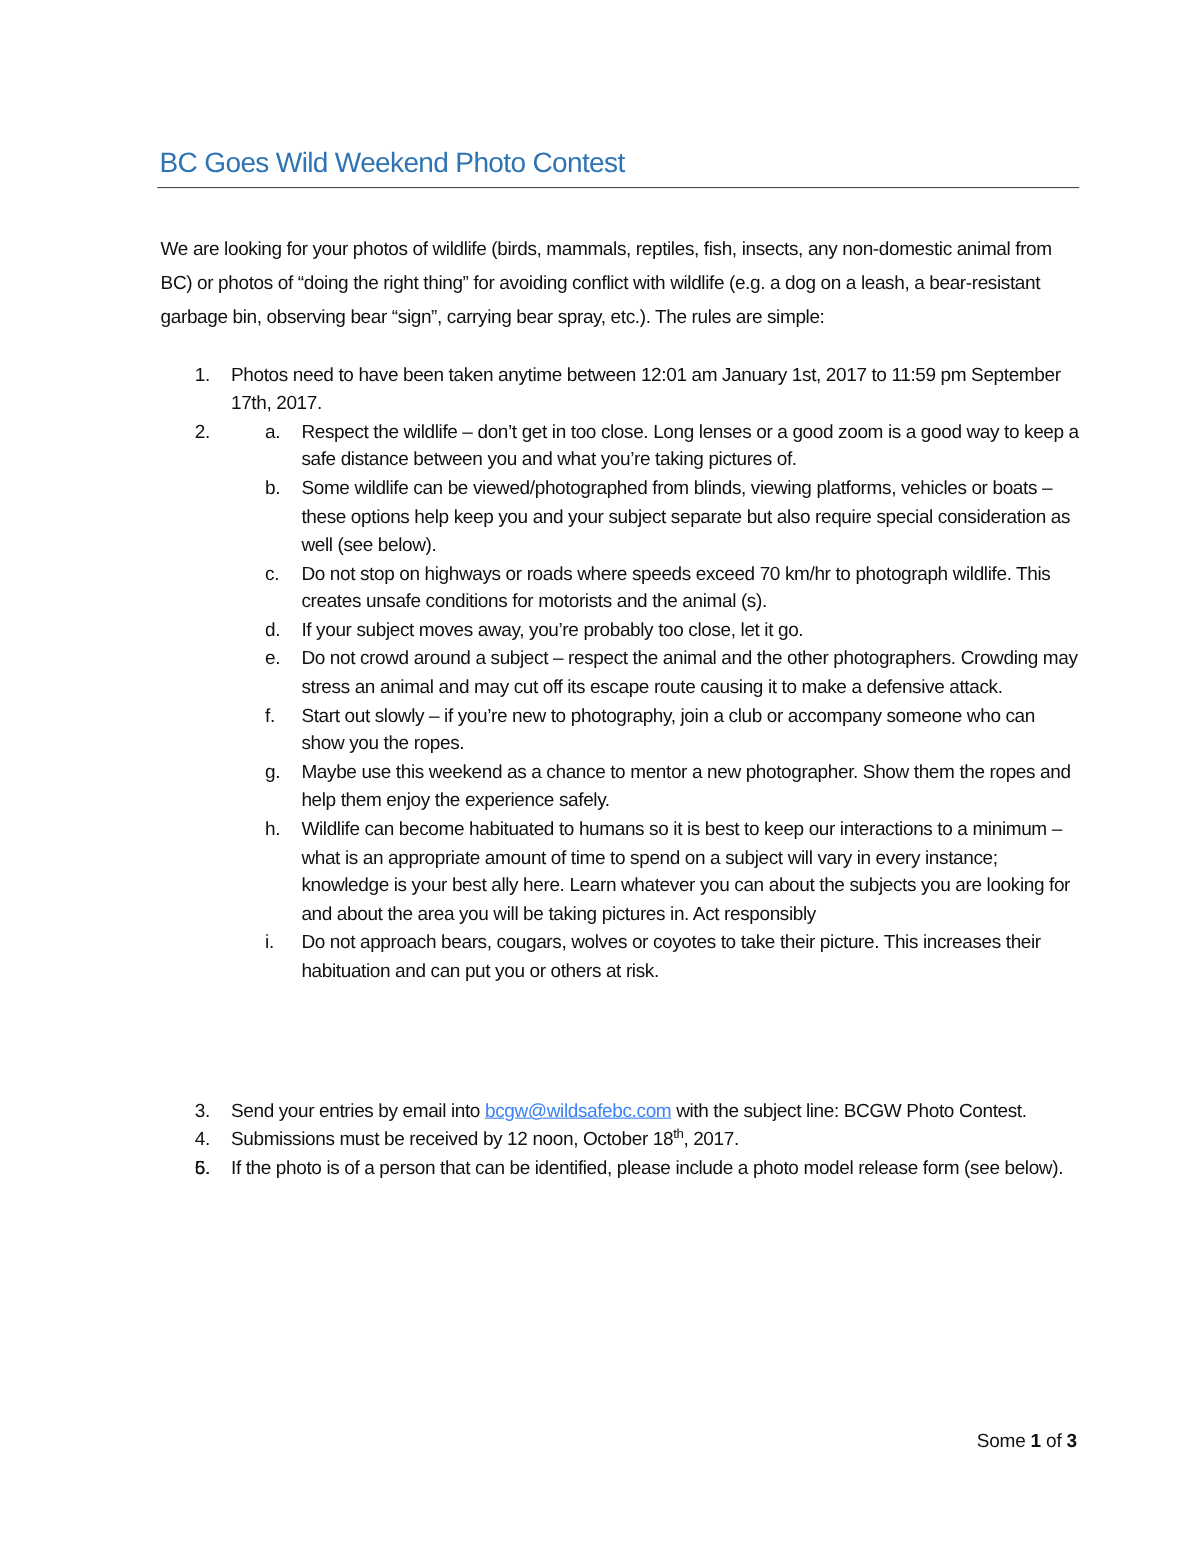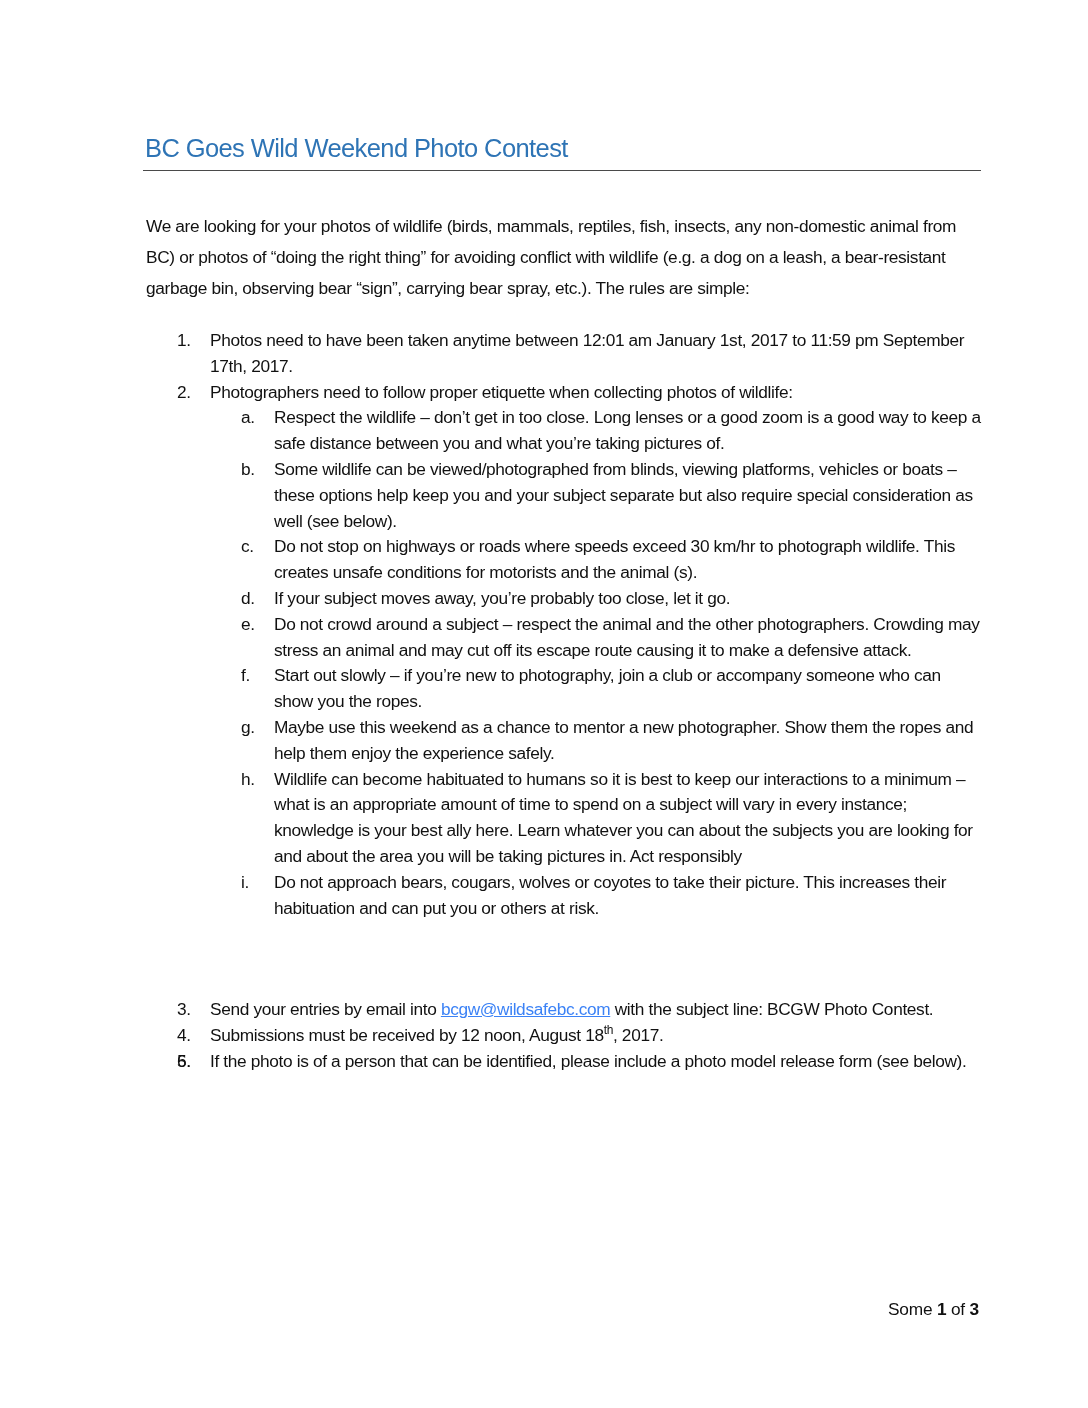--- a/index.html
+++ b/index.html
@@ -123,33 +123,32 @@
 
   <p class="body-text intro">We are looking for your photos of wildlife (birds, mammals, reptiles, fish, insects, any non-domestic animal from BC) or photos of “doing the right thing” for avoiding conflict with wildlife (e.g. a dog on a leash, a bear-resistant garbage bin, observing bear “sign”, carrying bear spray, etc.). The rules are simple:</p>
 
   <ol class="list list-1">
     <li class="item">
       <span class="marker">1.</span>
       <span>Photos need to have been taken anytime between 12:01 am January 1st, 2017 to 11:59 pm September 17th, 2017.</span>
     </li>
     <li class="item">
       <span class="marker">2.</span>
-      <span>Photographers need to follow proper etiquette when collecting photos of wildlife:</span>
       <ol class="sublist">
         <li class="subitem">
           <span class="submarker">a.</span>
           <span>Respect the wildlife – don’t get in too close. Long lenses or a good zoom is a good way to keep a safe distance between you and what you’re taking pictures of.</span>
         </li>
         <li class="subitem">
           <span class="submarker">b.</span>
           <span>Some wildlife can be viewed/photographed from blinds, viewing platforms, vehicles or boats – these options help keep you and your subject separate but also require special consideration as well (see below).</span>
         </li>
         <li class="subitem">
           <span class="submarker">c.</span>
-          <span>Do not stop on highways or roads where speeds exceed 30 km/hr to photograph wildlife. This creates unsafe conditions for motorists and the animal (s).</span>
+          <span>Do not stop on highways or roads where speeds exceed 70 km/hr to photograph wildlife. This creates unsafe conditions for motorists and the animal (s).</span>
         </li>
         <li class="subitem">
           <span class="submarker">d.</span>
           <span>If your subject moves away, you’re probably too close, let it go.</span>
         </li>
         <li class="subitem">
           <span class="submarker">e.</span>
           <span>Do not crowd around a subject – respect the animal and the other photographers. Crowding may stress an animal and may cut off its escape route causing it to make a defensive attack.</span>
         </li>
         <li class="subitem">
@@ -172,21 +171,21 @@
     </li>
   </ol>
 
   <ol class="list list-2">
     <li class="item">
       <span class="marker">3.</span>
       <span>Send your entries by email into </span><a class="email-link" style="color: #3b82f6;">bcgw@wildsafebc.com</a><span> with the subject line: BCGW Photo Contest.</span>
     </li>
     <li class="item">
       <span class="marker">4.</span>
-      <span>Submissions must be received by 12 noon, August 18</span><sup>th</sup><span>, 2017.</span>
+      <span>Submissions must be received by 12 noon, October 18</span><sup>th</sup><span>, 2017.</span>
     </li>
     <li class="item">
       <span class="marker">5.</span>
     </li>
     <li class="item">
       <span class="marker">6.</span>
       <span>If the photo is of a person that can be identified, please include a photo model release form (see below).</span>
     </li>
   </ol>
 

